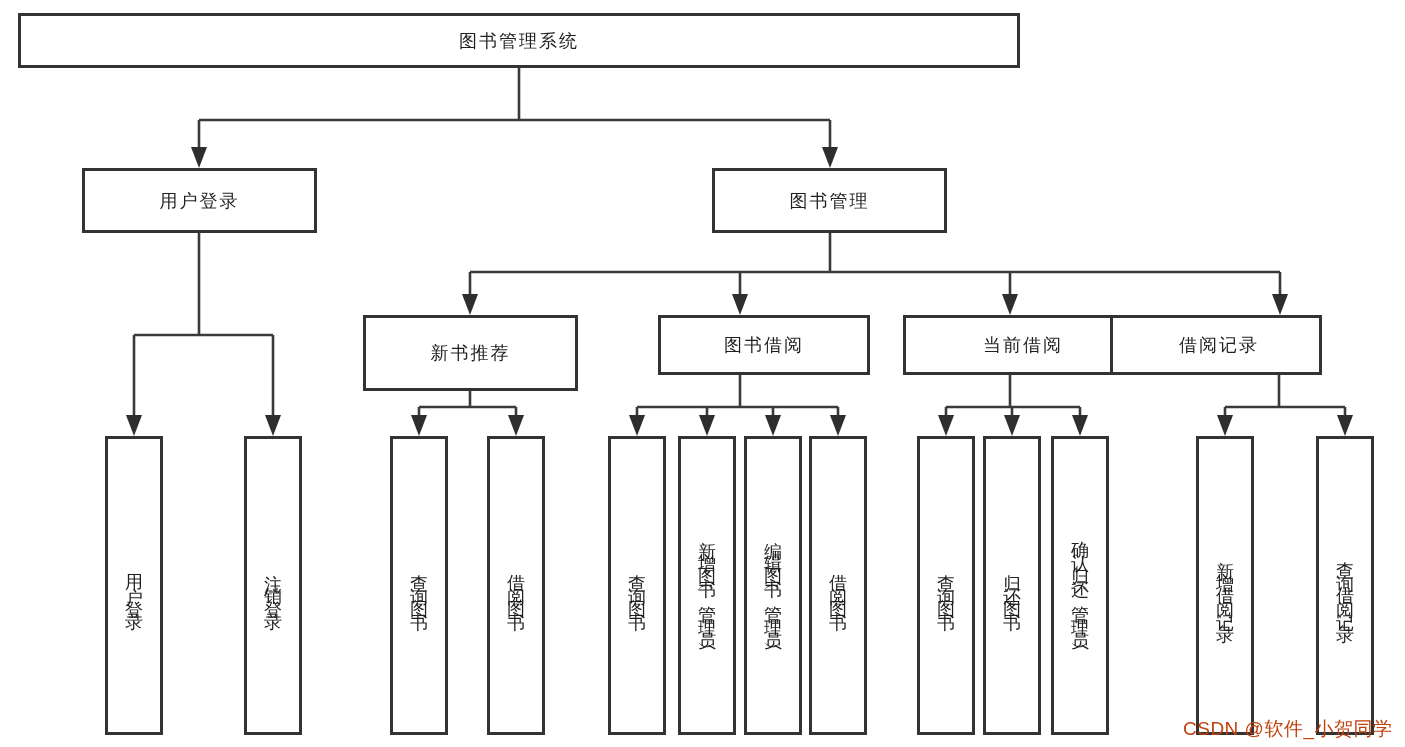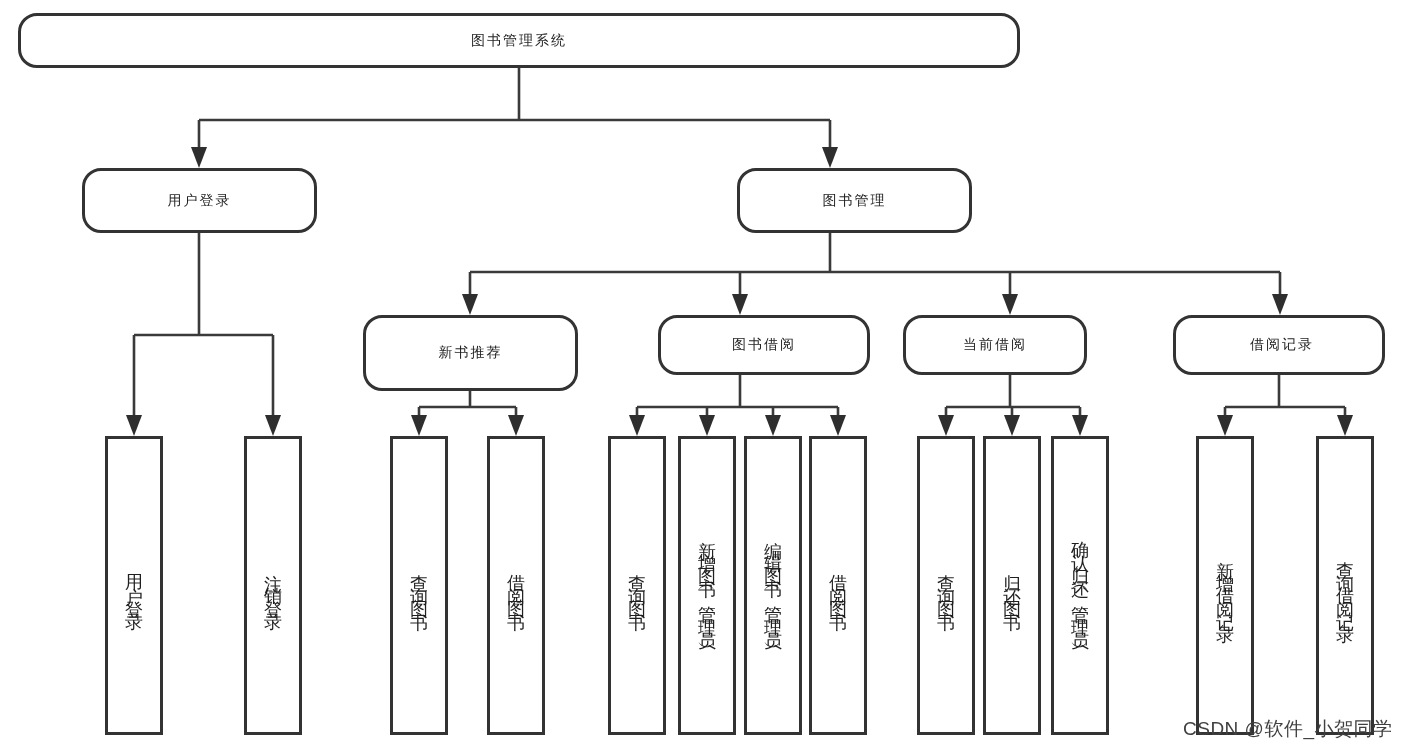--- a/index.html
+++ b/index.html
@@ -26,38 +26,37 @@
     box-sizing: border-box;
     background: #ffffff;
     border: 3px solid #333333;
     color: #1f1f1f;
     display: flex;
     align-items: center;
     justify-content: center;
     z-index: 2;
   }
   .node-h {
-    font-size: 14px;
+    font-size: 18px;
     letter-spacing: 2px;
     white-space: nowrap;
-    border-radius: 19px;
   }
   .node-v {
     font-size: 18px;
     writing-mode: vertical-rl;
     text-orientation: mixed;
     letter-spacing: 13px;
     line-height: 1;
   }
   .watermark {
     position: absolute;
     left: 1183px;
     top: 716px;
     font-size: 19px;
-    color: #404040;
+    color: #c2410c;
     white-space: nowrap;
     z-index: 3;
     letter-spacing: 0.5px;
   }
 </style>
 </head>
 <body>
 
 <div id="canvas">
 
@@ -97,26 +96,26 @@
       <polygon points="1004,415 1020,415 1012,436"></polygon>
       <polygon points="1072,415 1088,415 1080,436"></polygon>
       <polygon points="1217,415 1233,415 1225,436"></polygon>
       <polygon points="1337,415 1353,415 1345,436"></polygon>
     </g>
   </svg>
 
   <div class="node node-h" style="left:18px; top:13px; width:1002px; height:55px;">图书管理系统</div>
 
   <div class="node node-h" style="left:82px; top:168px; width:235px; height:65px;">用户登录</div>
-  <div class="node node-h" style="left:712px; top:168px; width:235px; height:65px;margin-left:25px;">图书管理</div>
+  <div class="node node-h" style="left:712px; top:168px; width:235px; height:65px;">图书管理</div>
 
   <div class="node node-h" style="left:363px; top:315px; width:215px; height:76px;">新书推荐</div>
   <div class="node node-h" style="left:658px; top:315px; width:212px; height:60px;">图书借阅</div>
-  <div class="node node-h" style="left:903px; top:315px; width:184px; height:60px;">当前借阅</div>
-  <div class="node node-h" style="left:1173px; top:315px; width:212px; height:60px;padding-left:6px;">借阅记录</div>
+  <div class="node node-h" style="left:903px; top:315px; width:240px; height:60px;">当前借阅</div>
+  <div class="node node-h" style="left:1110px; top:315px; width:212px; height:60px;padding-left:6px;">借阅记录</div>
 
   <div class="node node-v" style="left:105px; top:436px; width:58px; height:299px;">用户登录</div>
   <div class="node node-v" style="left:244px; top:436px; width:58px; height:299px;">注销登录</div>
 
   <div class="node node-v" style="left:390px; top:436px; width:58px; height:299px;">查询图书</div>
   <div class="node node-v" style="left:487px; top:436px; width:58px; height:299px;">借阅图书</div>
 
   <div class="node node-v" style="left:608px; top:436px; width:58px; height:299px;">查询图书</div>
   <div class="node node-v" style="left:678px; top:436px; width:58px; height:299px;">新增图书（管理员）</div>
   <div class="node node-v" style="left:744px; top:436px; width:58px; height:299px;">编辑图书（管理员）</div>

